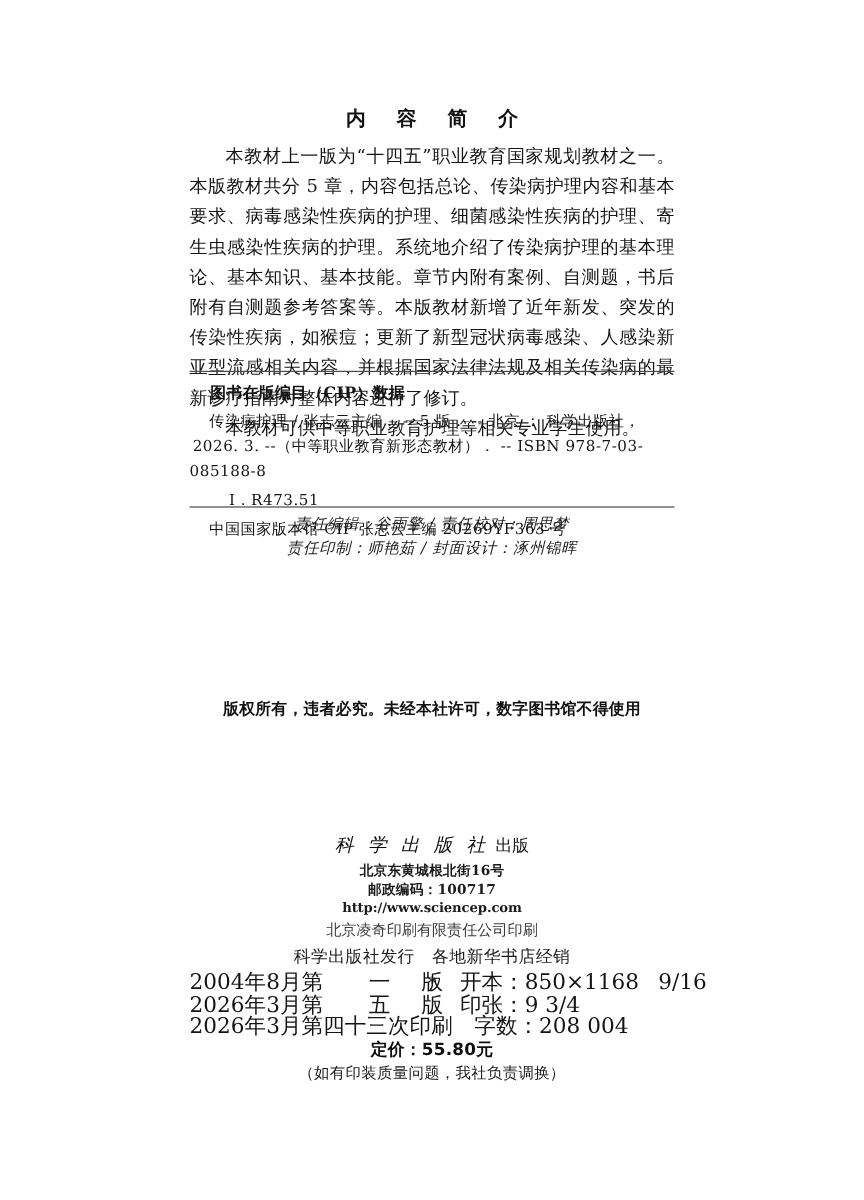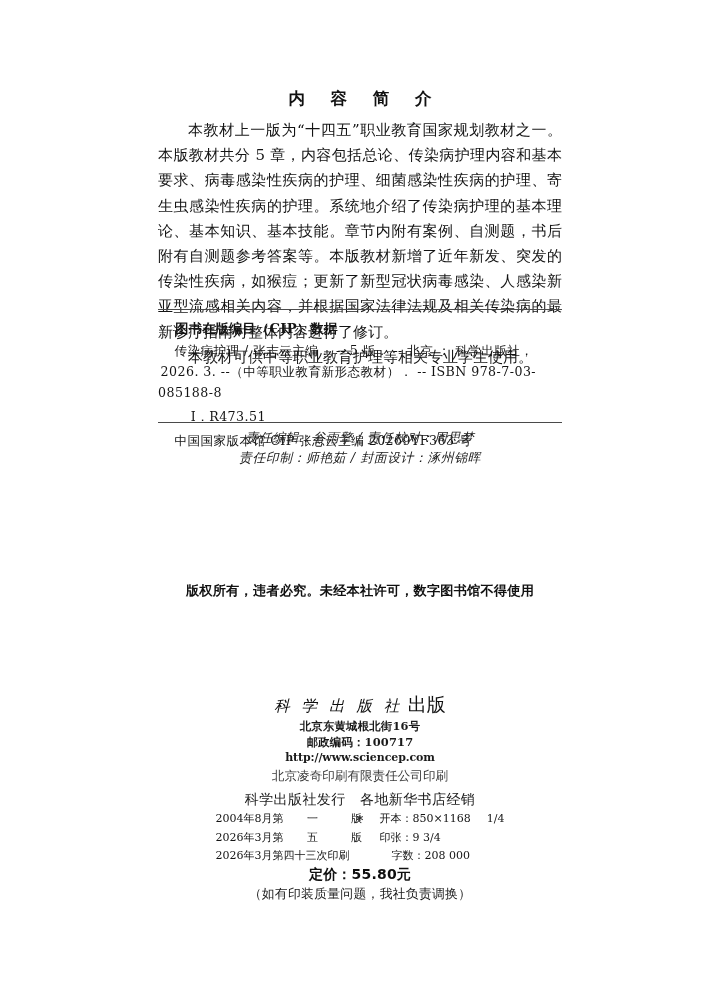--- a/index.html
+++ b/index.html
@@ -135,21 +135,21 @@
   .colophon .pub-logo {
     font-family: "DejaVu Serif", "Liberation Serif", serif;
     font-weight: normal;
     font-style: italic;
     font-size: 15.5px;
     letter-spacing: 3.5px;
     color: #0d0d0d;
   }
   .colophon .pub-suffix {
     font-family: "DejaVu Sans", "Liberation Sans", sans-serif;
-    font-size: 19px;
+    font-size: 14px;
     font-weight: normal;
     letter-spacing: 0;
     margin-left: 5px;
     color: #111;
   }
   .colophon .addr,
   .colophon .zip {
     font-size: 11.4px;
     font-weight: bold;
     letter-spacing: 0.2px;
@@ -173,21 +173,21 @@
   .colophon .star {
     font-size: 13px;
     line-height: 18px;
     font-weight: bold;
   }
 
   
   .specs {
     top: 810px;
     font-family: "DejaVu Serif", "Liberation Serif", serif;
-    font-size: 11px;
+    font-size: 18px;
     line-height: 18.5px;
     color: #141414;
   }
   .specs table {
     margin: 0 auto;
     border-collapse: collapse;
   }
   .specs td {
     padding: 0;
     white-space: nowrap;
@@ -262,32 +262,32 @@
   </div>
 
   <div class="block specs">
     <table>
       <tbody>
         <tr>
           <td class="c-date">2004年8月第</td>
           <td class="c-ed">一</td>
           <td class="c-ban">版</td>
           <td class="c-spec">开本：850×1168</td>
-          <td class="c-extra">1/4</td>
+          <td class="c-extra">9/16</td>
         </tr>
         <tr>
           <td class="c-date">2026年3月第</td>
           <td class="c-ed">五</td>
           <td class="c-ban">版</td>
           <td class="c-spec">印张：9 3/4</td>
           <td class="c-extra"></td>
         </tr>
         <tr>
           <td class="c-run" colspan="3">2026年3月第四十三次印刷</td>
-          <td class="c-words" colspan="2">字数：208 000</td>
+          <td class="c-words" colspan="2">字数：208 004</td>
         </tr>
       </tbody>
     </table>
   </div>
 
   <div class="block price">定价：55.80元</div>
 
   <div class="block exchange">（如有印装质量问题，我社负责调换）</div>
 
 </div>

